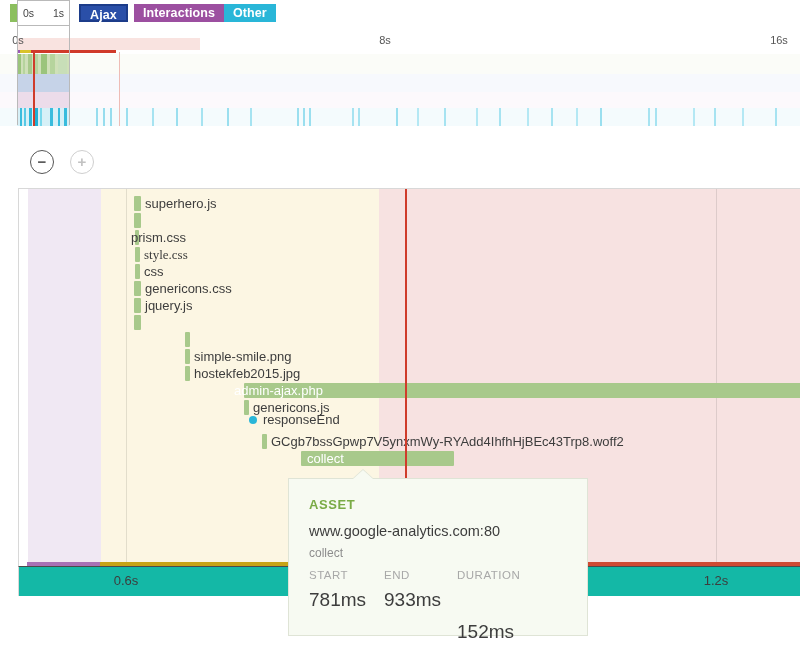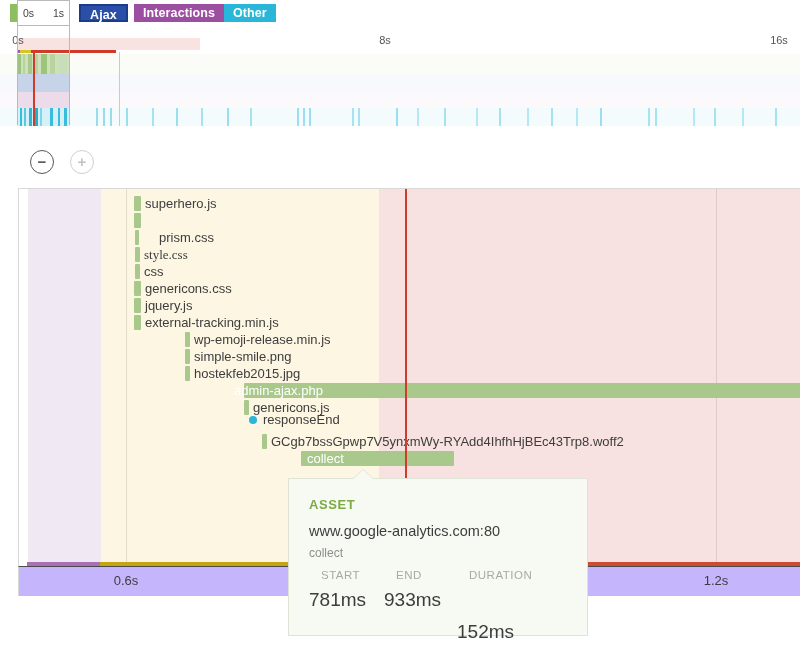--- a/index.html
+++ b/index.html
@@ -247,21 +247,21 @@
     background: #29b6d8;
   }
 
   
   #axis {
     position: absolute;
     left: 18px; top: 566px;
     width: 782px; height: 30px;
     border-top: 1px solid #4a4a4a;
     border-left: 1px solid #d8d8d8;
-    background: #c4b5fd;
+    background: #14b8a6;
     box-sizing: border-box;
   }
   .axis-label {
     position: absolute;
     top: 6px;
     font-size: 13px;
     color: #3d3d3d;
     transform: translateX(-50%);
     white-space: nowrap;
   }
@@ -321,21 +321,20 @@
     left: 20px; top: 67px;
     font-size: 12px;
     color: #8d8d8d;
   }
   .metric-head {
     position: absolute;
     top: 90px;
     font-size: 11.5px;
     letter-spacing: .5px;
     color: #a8a8a8;
-    margin-left: 12px;
   }
   .metric-value {
     position: absolute;
     top: 110px;
     font-size: 19px;
     color: #3d3d3d;
   }
   #m0-head { left: 20px; }  #m0-val { left: 20px; }
   #m1-head { left: 95px; text-align: right; }  #m1-val { left: 95px; }
   #m2-head { left: 168px; } #m2-val { left: 168px; margin-top: 32px; }
@@ -456,45 +455,43 @@
   <div id="waterfall-rows">
       <div class="row" style="top: 6px;">
         <div class="asset-bar" style="left: 115px; width: 7px;"></div>
         <div class="asset-label" style="left: 122px;">superhero.js</div>
       </div>
       <div class="row" style="top: 23px;">
         <div class="asset-bar" style="left: 115px; width: 7px;"></div>
       </div>
       <div class="row" style="top: 40px;">
         <div class="asset-bar" style="left: 116px; width: 4px;"></div>
-        <div class="asset-label" style="left: 136px;">prism.css</div>
+        <div class="asset-label" style="left: 108px;">prism.css</div>
       </div>
       <div class="row" style="top: 57px; font-family: Liberation Serif, serif;">
         <div class="asset-bar" style="left: 116px; width: 5px;"></div>
         <div class="asset-label" style="left: 121px;">style.css</div>
       </div>
       <div class="row" style="top: 74px;">
         <div class="asset-bar" style="left: 116px; width: 5px;"></div>
         <div class="asset-label" style="left: 121px;">css</div>
       </div>
       <div class="row" style="top: 91px;">
         <div class="asset-bar" style="left: 115px; width: 7px;"></div>
         <div class="asset-label" style="left: 122px;">genericons.css</div>
       </div>
       <div class="row" style="top: 108px;">
         <div class="asset-bar" style="left: 115px; width: 7px;"></div>
         <div class="asset-label" style="left: 122px;">jquery.js</div>
       </div>
       <div class="row" style="top: 125px;">
         <div class="asset-bar" style="left: 115px; width: 7px;"></div>
-        <div class="asset-label" style="left: 122px;">external-tracking.min.js</div>
       </div>
       <div class="row" style="top: 142px;">
         <div class="asset-bar" style="left: 166px; width: 5px;"></div>
-        <div class="asset-label" style="left: 171px;">wp-emoji-release.min.js</div>
       </div>
       <div class="row" style="top: 159px;">
         <div class="asset-bar" style="left: 166px; width: 5px;"></div>
         <div class="asset-label" style="left: 171px;">simple-smile.png</div>
       </div>
       <div class="row" style="top: 176px;">
         <div class="asset-bar" style="left: 166px; width: 5px;"></div>
         <div class="asset-label" style="left: 171px;">hostekfeb2015.jpg</div>
       </div>
       <div class="row" style="top: 193px;">

